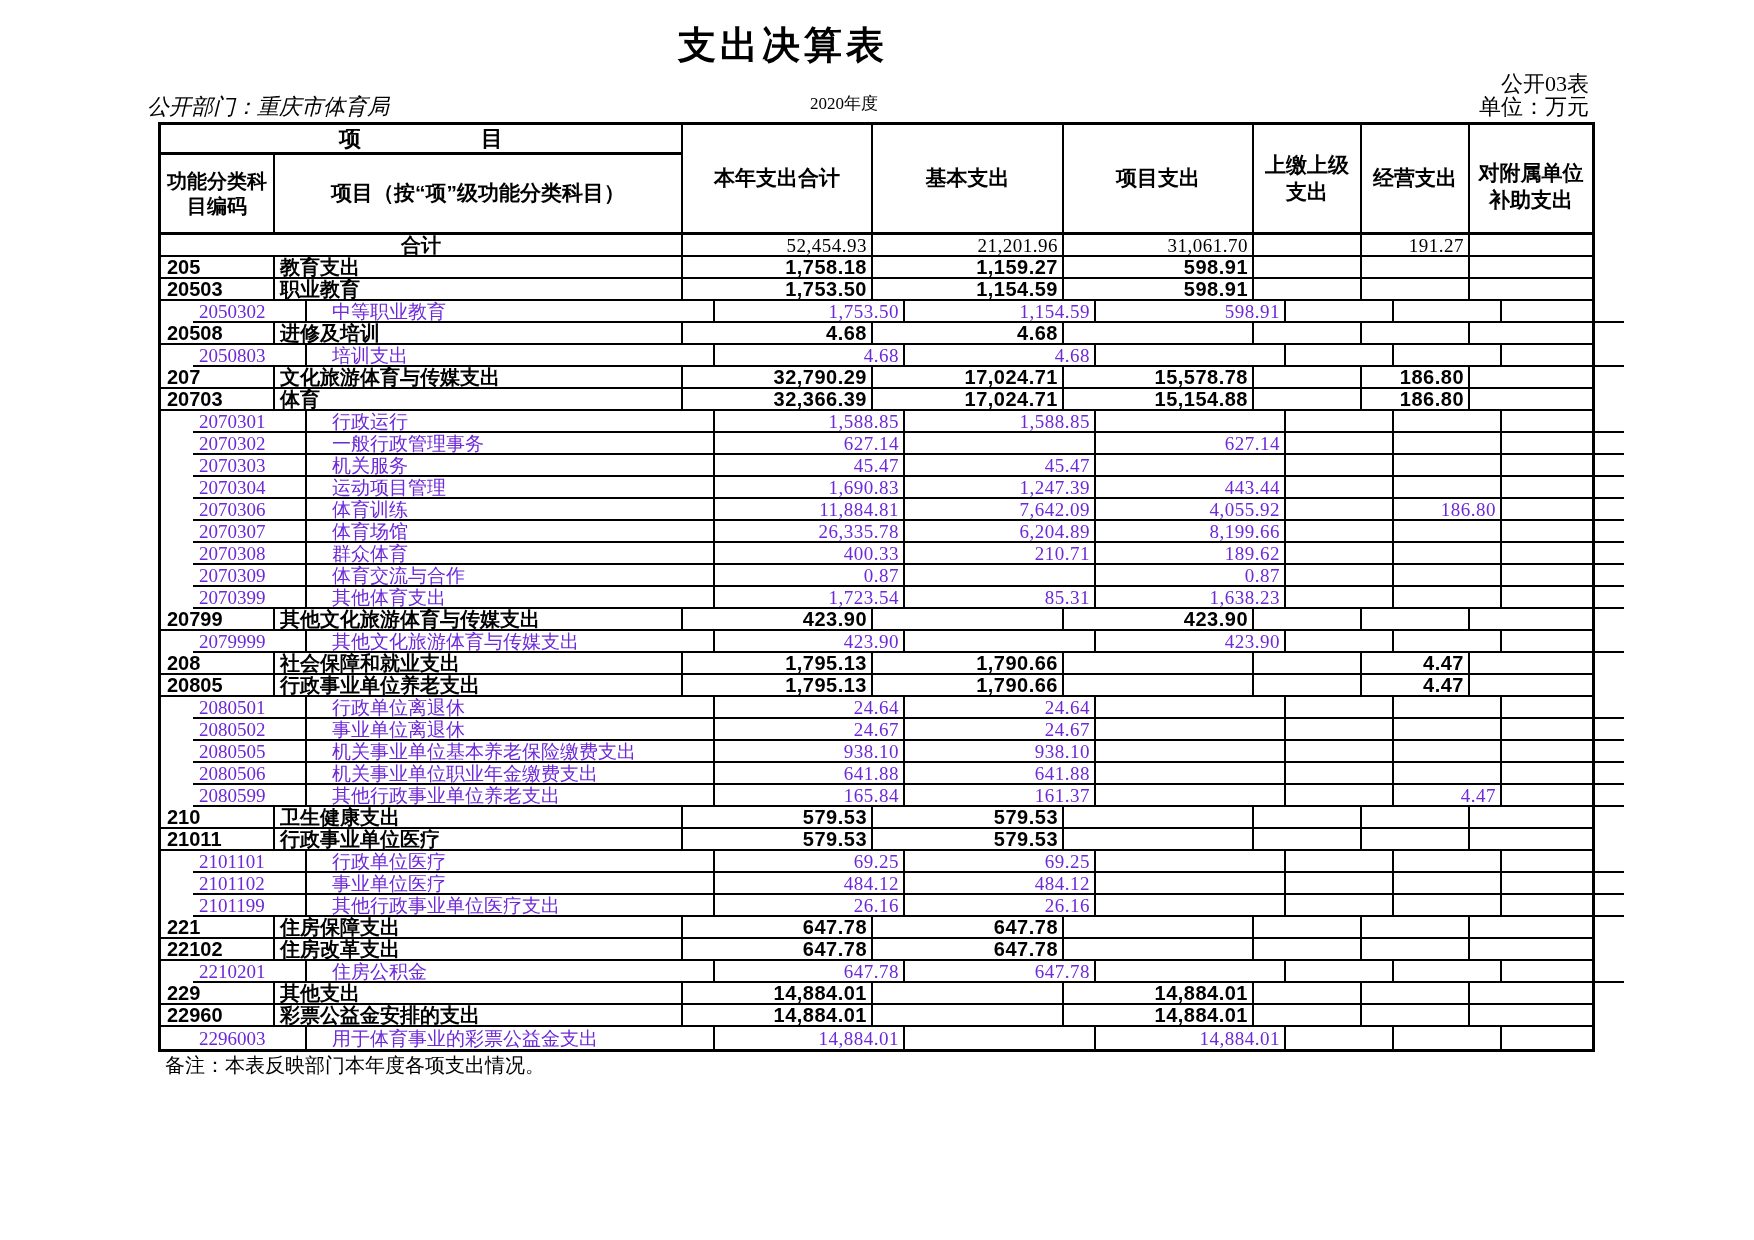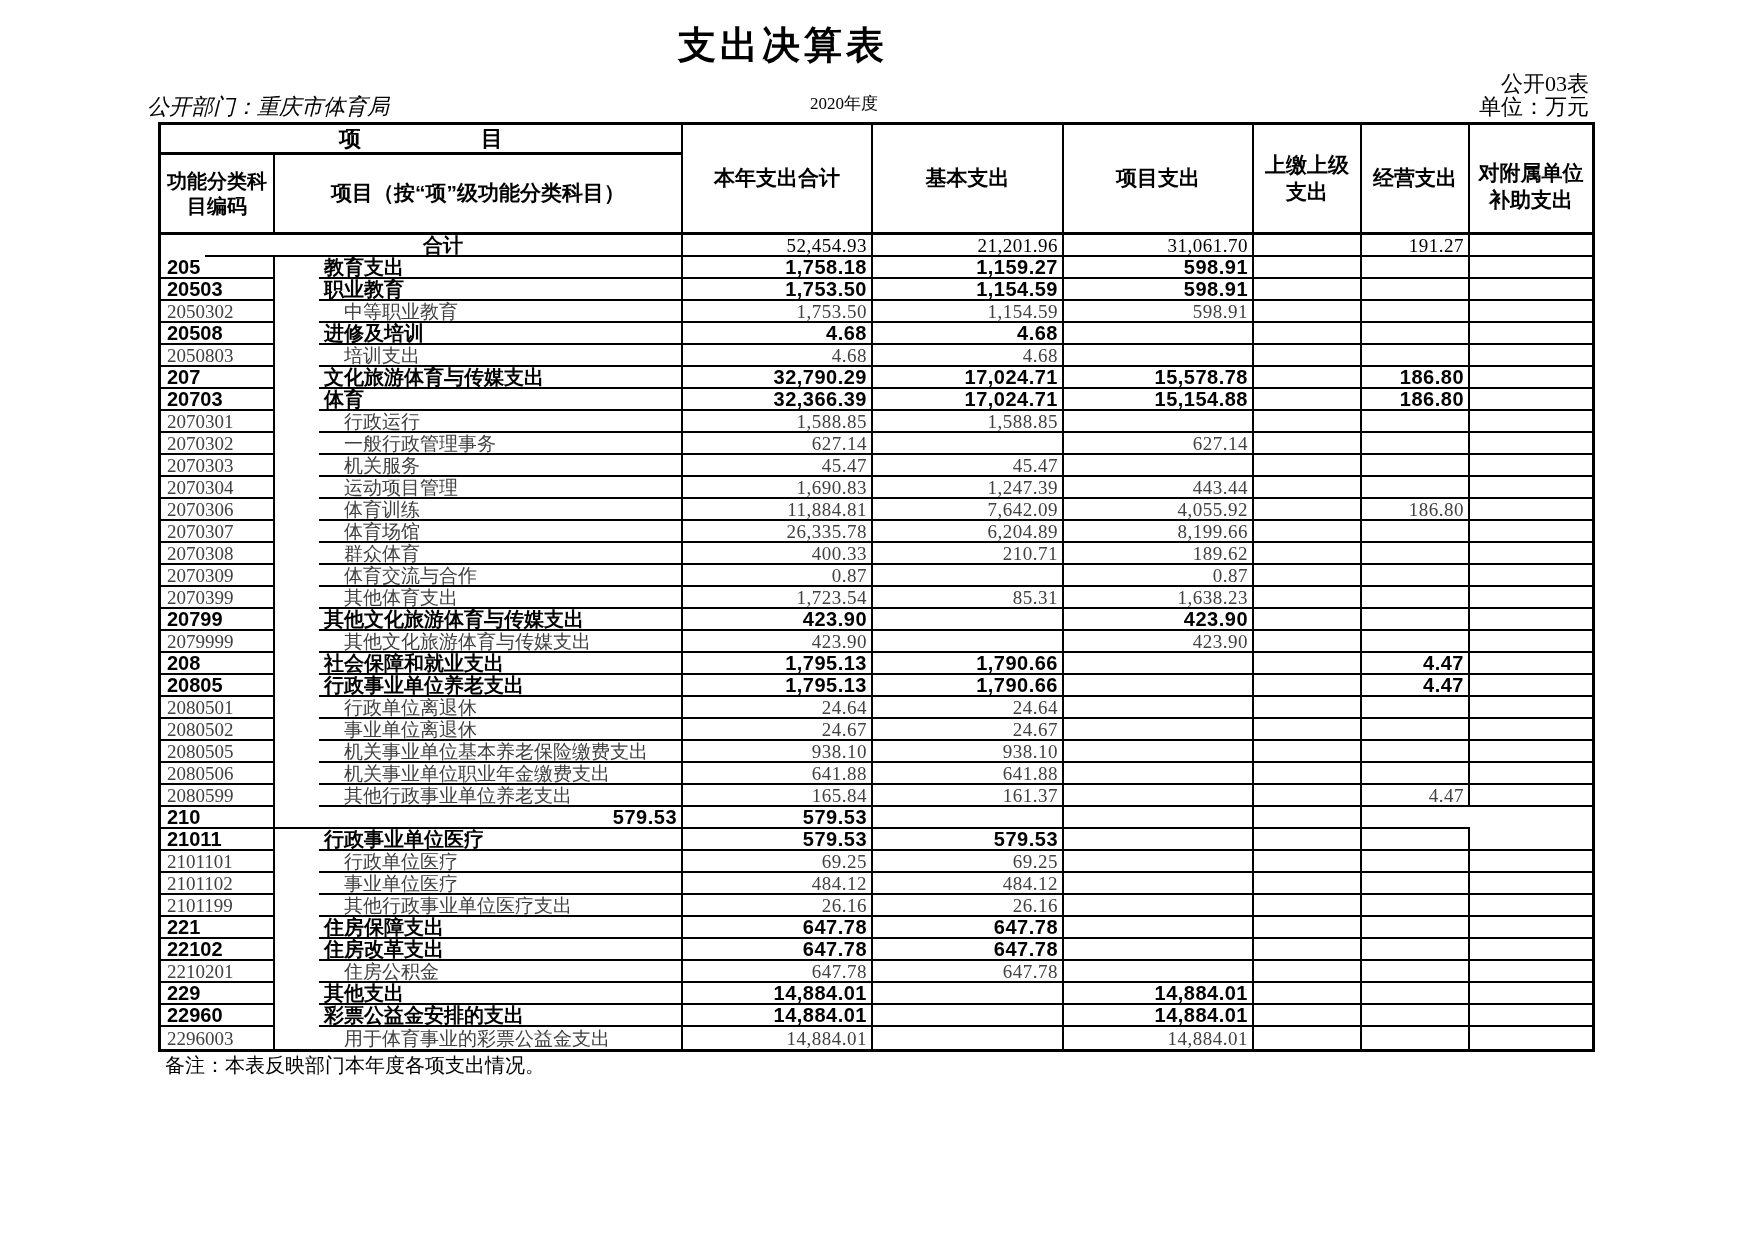--- a/index.html
+++ b/index.html
@@ -47,23 +47,23 @@
     height:22px;
   }
   .trow:last-child .cell{border-bottom:none;}
   .cell{
     border-right:2px solid #000;border-bottom:2px solid #000;
     box-sizing:border-box;display:flex;align-items:center;overflow:hidden;
     font-size:19px;line-height:1;white-space:nowrap;
   }
   .cell:last-child{border-right:none;}
   .c-code{padding-left:6px;}
-  .c-name{padding-left:5px;margin-left:44px;}
+  .c-name{padding-left:5px;}
   .c-num{justify-content:flex-end;padding-right:4px;letter-spacing:0.5px;}
-  .trow.detail{color:#404040;}
+  .trow.detail{color:#6d28d9;padding-left:32px;}
   .trow.detail .c-name{padding-left:25px;}
   .trow.section{
     font-family:"Liberation Sans","DejaVu Sans",sans-serif;
     font-weight:bold;font-size:20px;border-radius:9px;
   }
   .trow.section .cell{font-size:20px;}
   .trow.total .c-name{
     grid-column:1/3;justify-content:center;padding-left:0;
     font-weight:bold;font-size:20px;
   }
@@ -351,20 +351,21 @@
     <div class="cell c-name">其他行政事业单位养老支出</div>
     <div class="cell c-num">165.84</div>
     <div class="cell c-num">161.37</div>
     <div class="cell c-num"></div>
     <div class="cell c-num"></div>
     <div class="cell c-num">4.47</div>
     <div class="cell c-num"></div>
   </div>
       <div class="trow section">
     <div class="cell c-code">210</div>
+    <div class="cell c-name">卫生健康支出</div>
     <div class="cell c-num">579.53</div>
     <div class="cell c-num">579.53</div>
     <div class="cell c-num"></div>
     <div class="cell c-num"></div>
     <div class="cell c-num"></div>
     <div class="cell c-num"></div>
   </div>
       <div class="trow section">
     <div class="cell c-code">21011</div>
     <div class="cell c-name">行政事业单位医疗</div>

